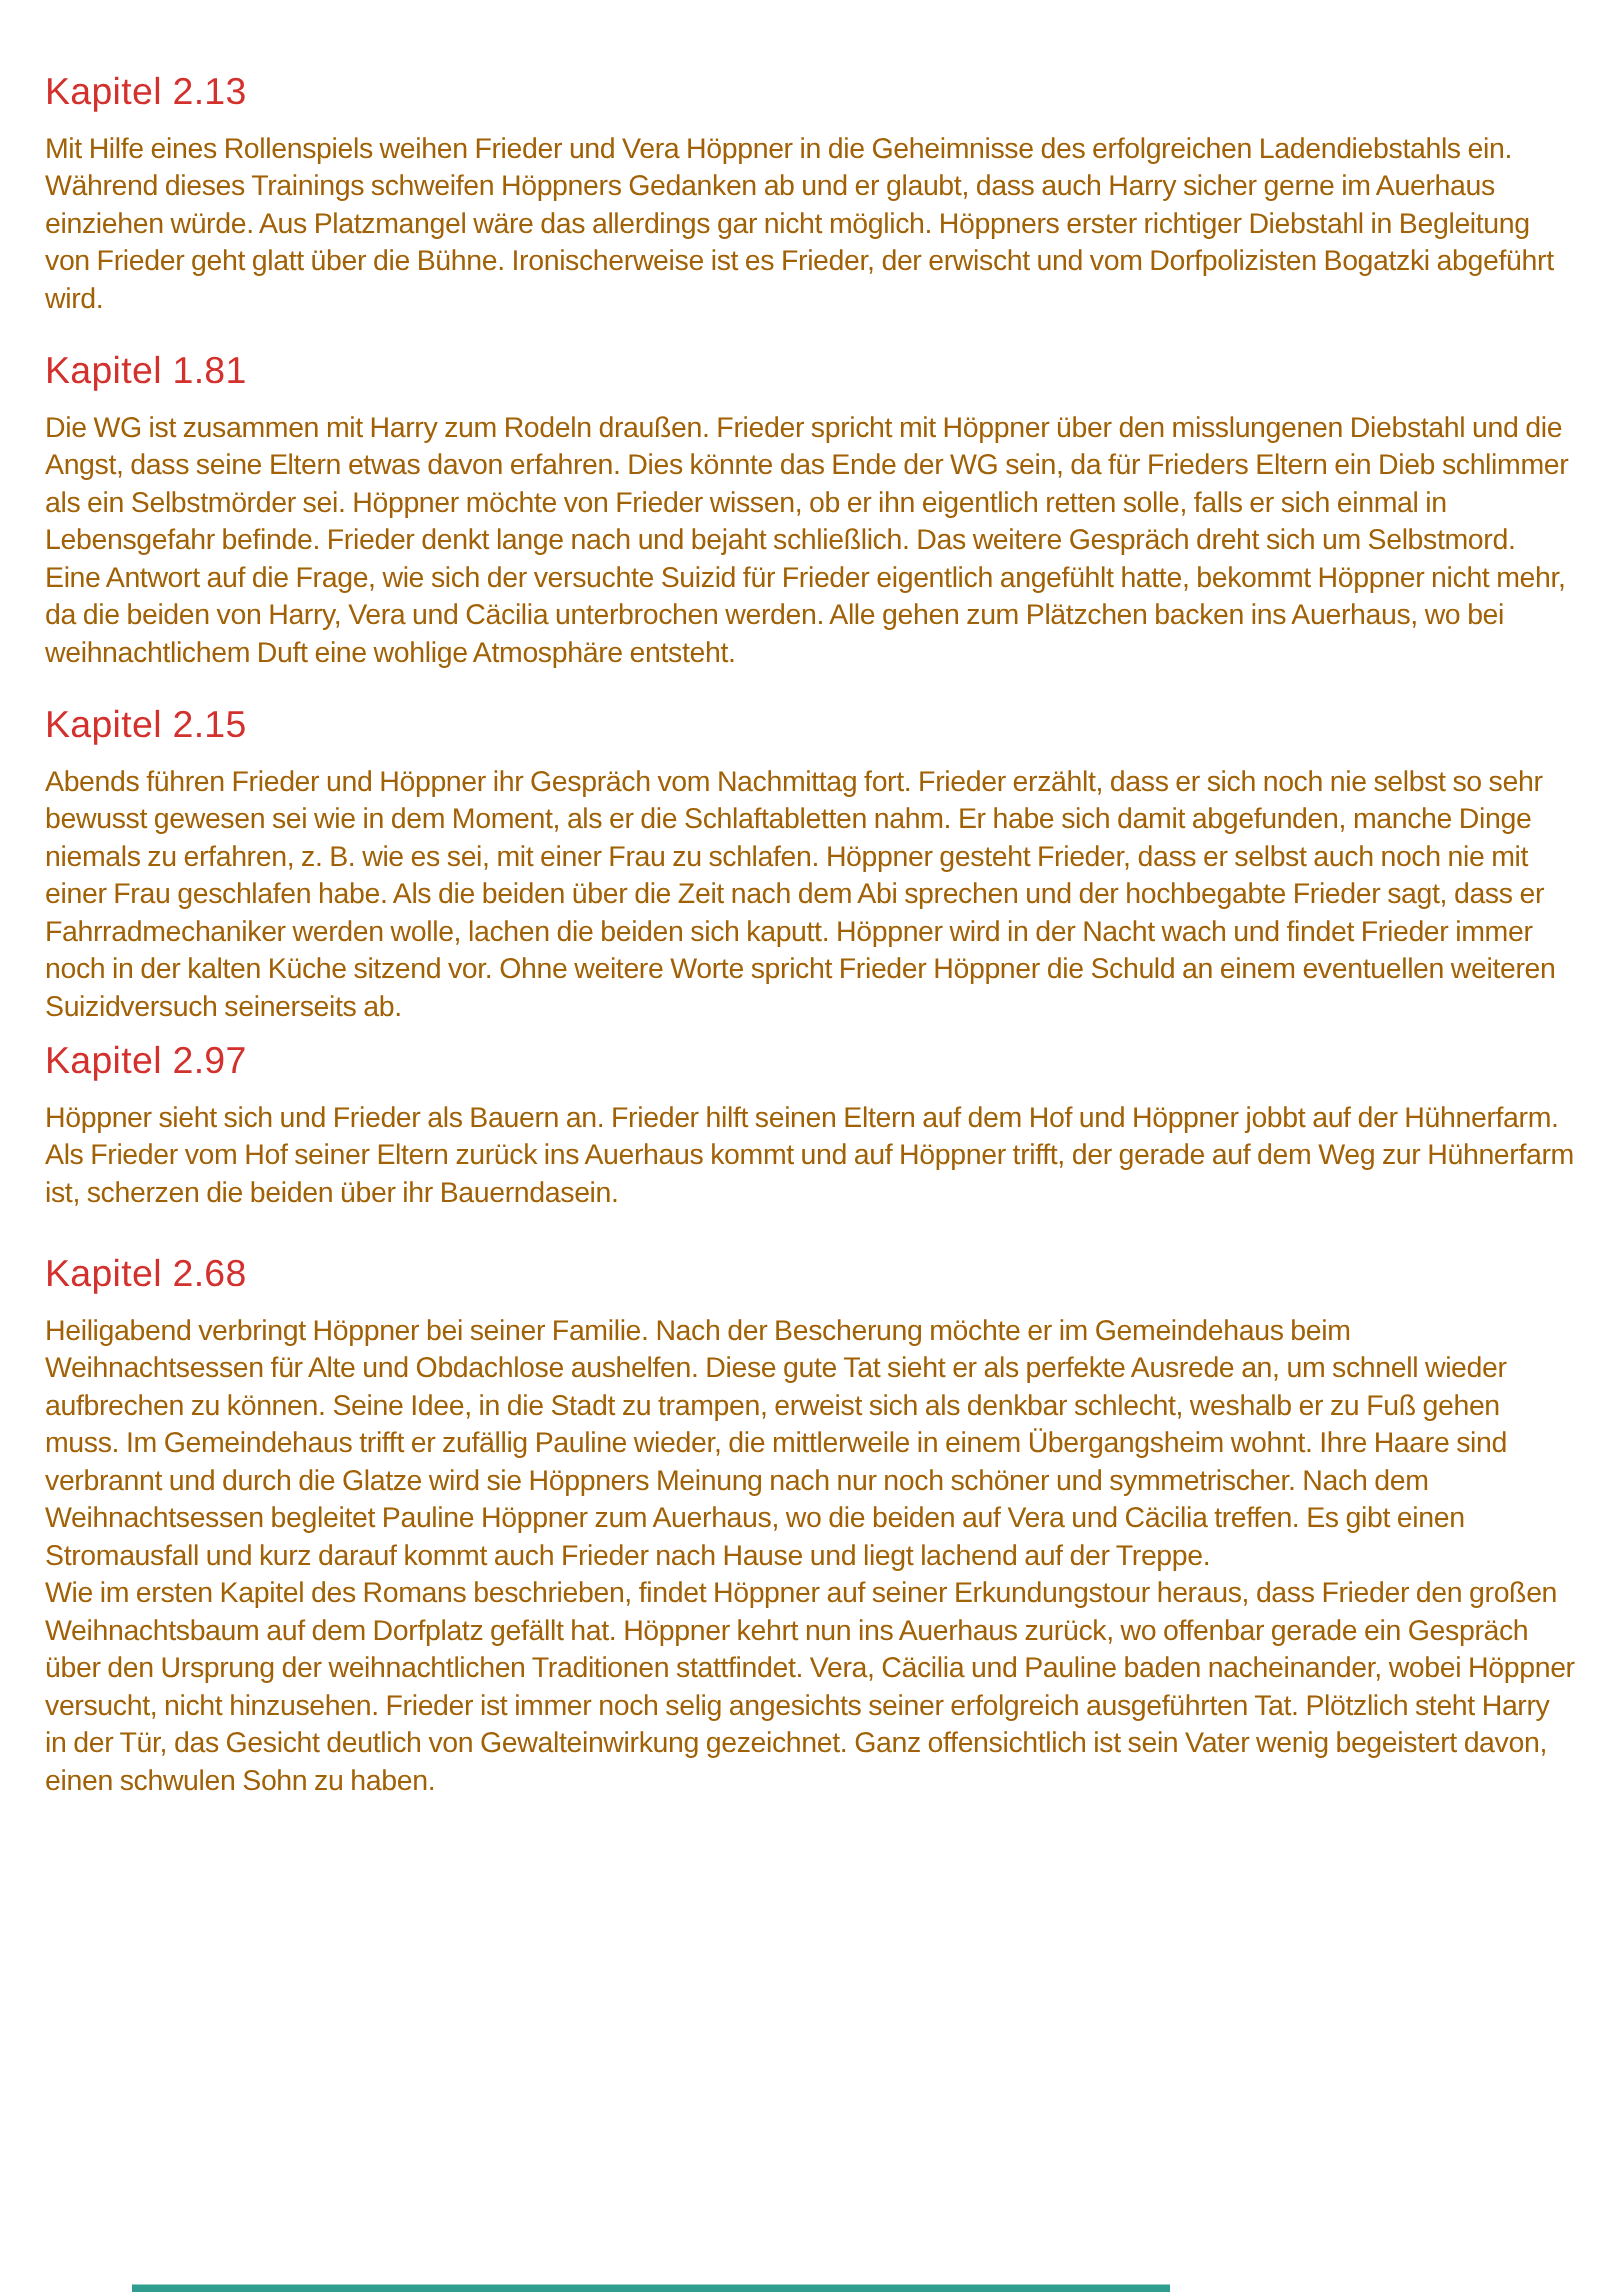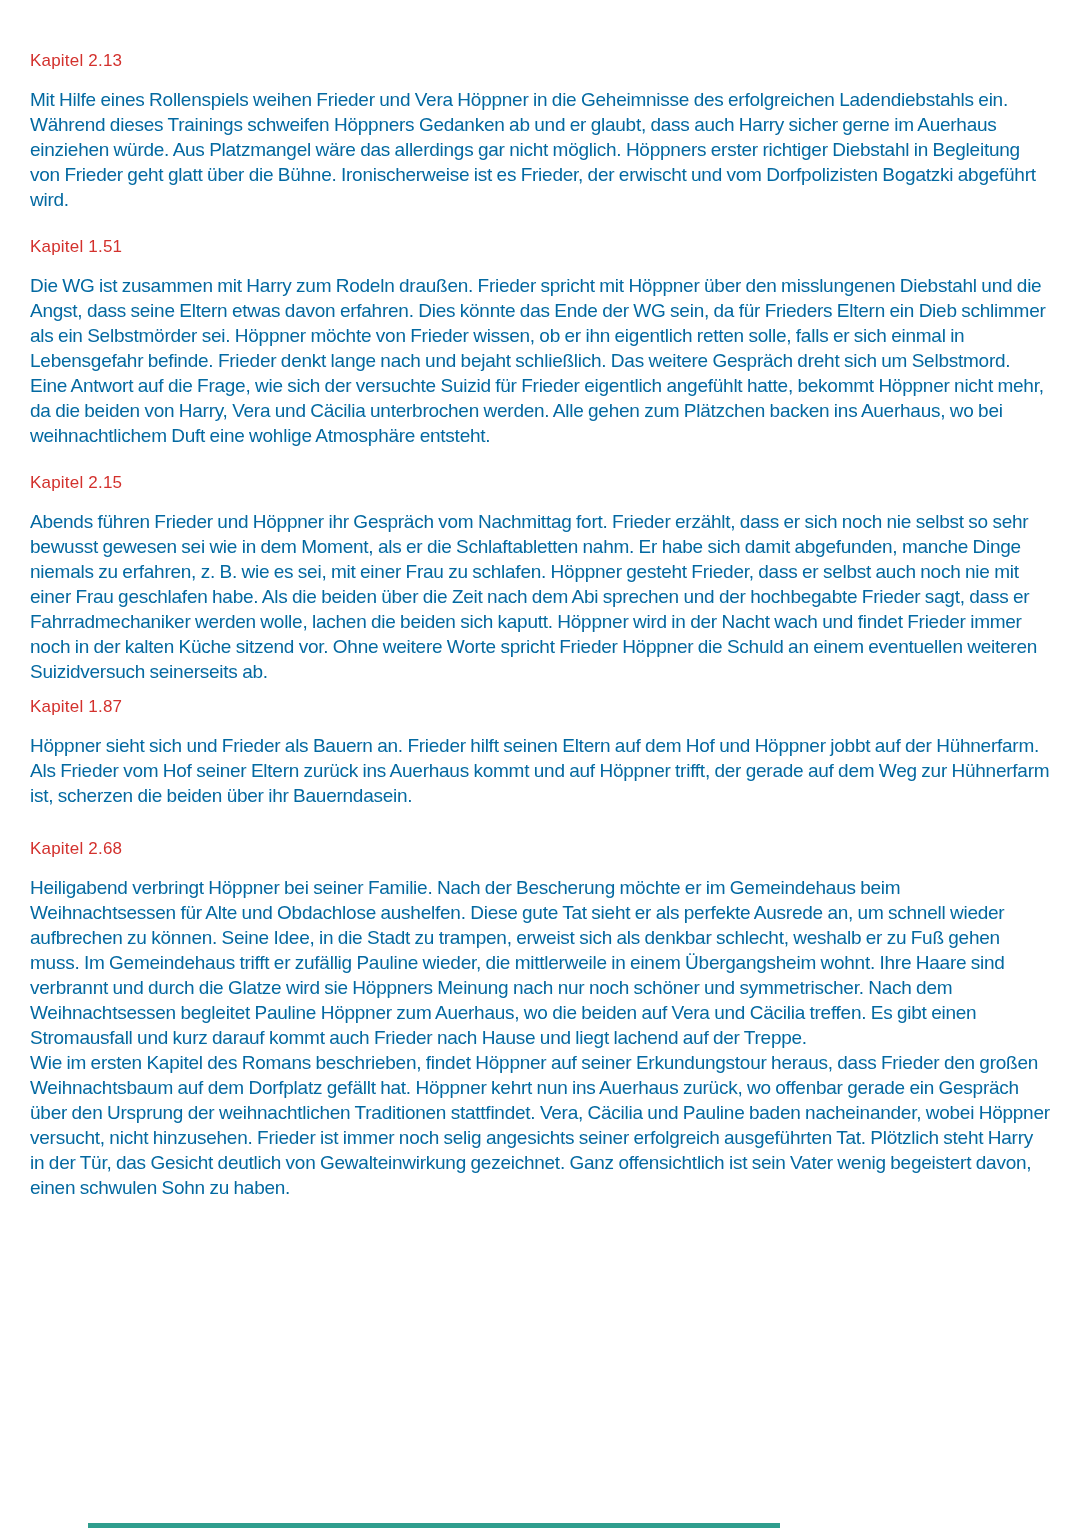--- a/index.html
+++ b/index.html
@@ -19,38 +19,38 @@
     width: 1080px;
     height: 1528px;
     background: #ffffff;
     padding: 46px 30px 0 30px;
   }
   .content {
     width: 1020px;
   }
   .section h2 {
     color: #d3312d;
-    font-size: 17px;
+    font-size: 25px;
     font-weight: 400;
     line-height: 30px;
     margin-top: 20px;
     margin-bottom: 11px;
     letter-spacing: 0.2px;
   }
   .section:first-child h2 {
     margin-top: 0;
   }
   .section.tight-top h2 {
     margin-top: 8px;
   }
   .section.loose-top h2 {
     margin-top: 26px;
   }
   .section p {
-    color: #0369a1;
+    color: #a16207;
     font-size: 19px;
     line-height: 25px;
     letter-spacing: -0.25px;
     word-spacing: -0.5px;
   }
   .accent-bar {
     position: absolute;
     left: 88px;
     bottom: 0;
     width: 692px;
@@ -63,31 +63,31 @@
 
 <div class="page">
   <div class="content">
 
     <div class="section">
       <h2>Kapitel 2.13</h2>
       <p>Mit Hilfe eines Rollenspiels weihen Frieder und Vera Höppner in die Geheimnisse des erfolgreichen Ladendiebstahls ein. Während dieses Trainings schweifen Höppners Gedanken ab und er glaubt, dass auch Harry sicher gerne im Auerhaus einziehen würde. Aus Platzmangel wäre das allerdings gar nicht möglich. Höppners erster richtiger Diebstahl in Begleitung von Frieder geht glatt über die Bühne. Ironischerweise ist es Frieder, der erwischt und vom Dorfpolizisten Bogatzki abgeführt wird.</p>
     </div>
 
     <div class="section">
-      <h2>Kapitel 1.51</h2>
+      <h2>Kapitel 1.81</h2>
       <p>Die WG ist zusammen mit Harry zum Rodeln draußen. Frieder spricht mit Höppner über den misslungenen Diebstahl und die Angst, dass seine Eltern etwas davon erfahren. Dies könnte das Ende der WG sein, da für Frieders Eltern ein Dieb schlimmer als ein Selbstmörder sei. Höppner möchte von Frieder wissen, ob er ihn eigentlich retten solle, falls er sich einmal in Lebensgefahr befinde. Frieder denkt lange nach und bejaht schließlich. Das weitere Gespräch dreht sich um Selbstmord. Eine Antwort auf die Frage, wie sich der versuchte Suizid für Frieder eigentlich angefühlt hatte, bekommt Höppner nicht mehr, da die beiden von Harry, Vera und Cäcilia unterbrochen werden. Alle gehen zum Plätzchen backen ins Auerhaus, wo bei weihnachtlichem Duft eine wohlige Atmosphäre entsteht.</p>
     </div>
 
     <div class="section">
       <h2>Kapitel 2.15</h2>
       <p>Abends führen Frieder und Höppner ihr Gespräch vom Nachmittag fort. Frieder erzählt, dass er sich noch nie selbst so sehr bewusst gewesen sei wie in dem Moment, als er die Schlaftabletten nahm. Er habe sich damit abgefunden, manche Dinge niemals zu erfahren, z. B. wie es sei, mit einer Frau zu schlafen. Höppner gesteht Frieder, dass er selbst auch noch nie mit einer Frau geschlafen habe. Als die beiden über die Zeit nach dem Abi sprechen und der hochbegabte Frieder sagt, dass er Fahrradmechaniker werden wolle, lachen die beiden sich kaputt. Höppner wird in der Nacht wach und findet Frieder immer noch in der kalten Küche sitzend vor. Ohne weitere Worte spricht Frieder Höppner die Schuld an einem eventuellen weiteren Suizidversuch seinerseits ab.</p>
     </div>
 
     <div class="section tight-top">
-      <h2>Kapitel 1.87</h2>
+      <h2>Kapitel 2.97</h2>
       <p>Höppner sieht sich und Frieder als Bauern an. Frieder hilft seinen Eltern auf dem Hof und Höppner jobbt auf der Hühnerfarm. Als Frieder vom Hof seiner Eltern zurück ins Auerhaus kommt und auf Höppner trifft, der gerade auf dem Weg zur Hühnerfarm ist, scherzen die beiden über ihr Bauerndasein.</p>
     </div>
 
     <div class="section loose-top">
       <h2>Kapitel 2.68</h2>
       <p>Heiligabend verbringt Höppner bei seiner Familie. Nach der Bescherung möchte er im Gemeindehaus beim Weihnachtsessen für Alte und Obdachlose aushelfen. Diese gute Tat sieht er als perfekte Ausrede an, um schnell wieder aufbrechen zu können. Seine Idee, in die Stadt zu trampen, erweist sich als denkbar schlecht, weshalb er zu Fuß gehen muss. Im Gemeindehaus trifft er zufällig Pauline wieder, die mittlerweile in einem Übergangsheim wohnt. Ihre Haare sind verbrannt und durch die Glatze wird sie Höppners Meinung nach nur noch schöner und symmetrischer. Nach dem Weihnachtsessen begleitet Pauline Höppner zum Auerhaus, wo die beiden auf Vera und Cäcilia treffen. Es gibt einen Stromausfall und kurz darauf kommt auch Frieder nach Hause und liegt lachend auf der Treppe.</p>
     </div>
 
     <div class="section">
       <p>Wie im ersten Kapitel des Romans beschrieben, findet Höppner auf seiner Erkundungstour heraus, dass Frieder den großen Weihnachtsbaum auf dem Dorfplatz gefällt hat. Höppner kehrt nun ins Auerhaus zurück, wo offenbar gerade ein Gespräch über den Ursprung der weihnachtlichen Traditionen stattfindet. Vera, Cäcilia und Pauline baden nacheinander, wobei Höppner versucht, nicht hinzusehen. Frieder ist immer noch selig angesichts seiner erfolgreich ausgeführten Tat. Plötzlich steht Harry in der Tür, das Gesicht deutlich von Gewalteinwirkung gezeichnet. Ganz offensichtlich ist sein Vater wenig begeistert davon, einen schwulen Sohn zu haben.</p>

